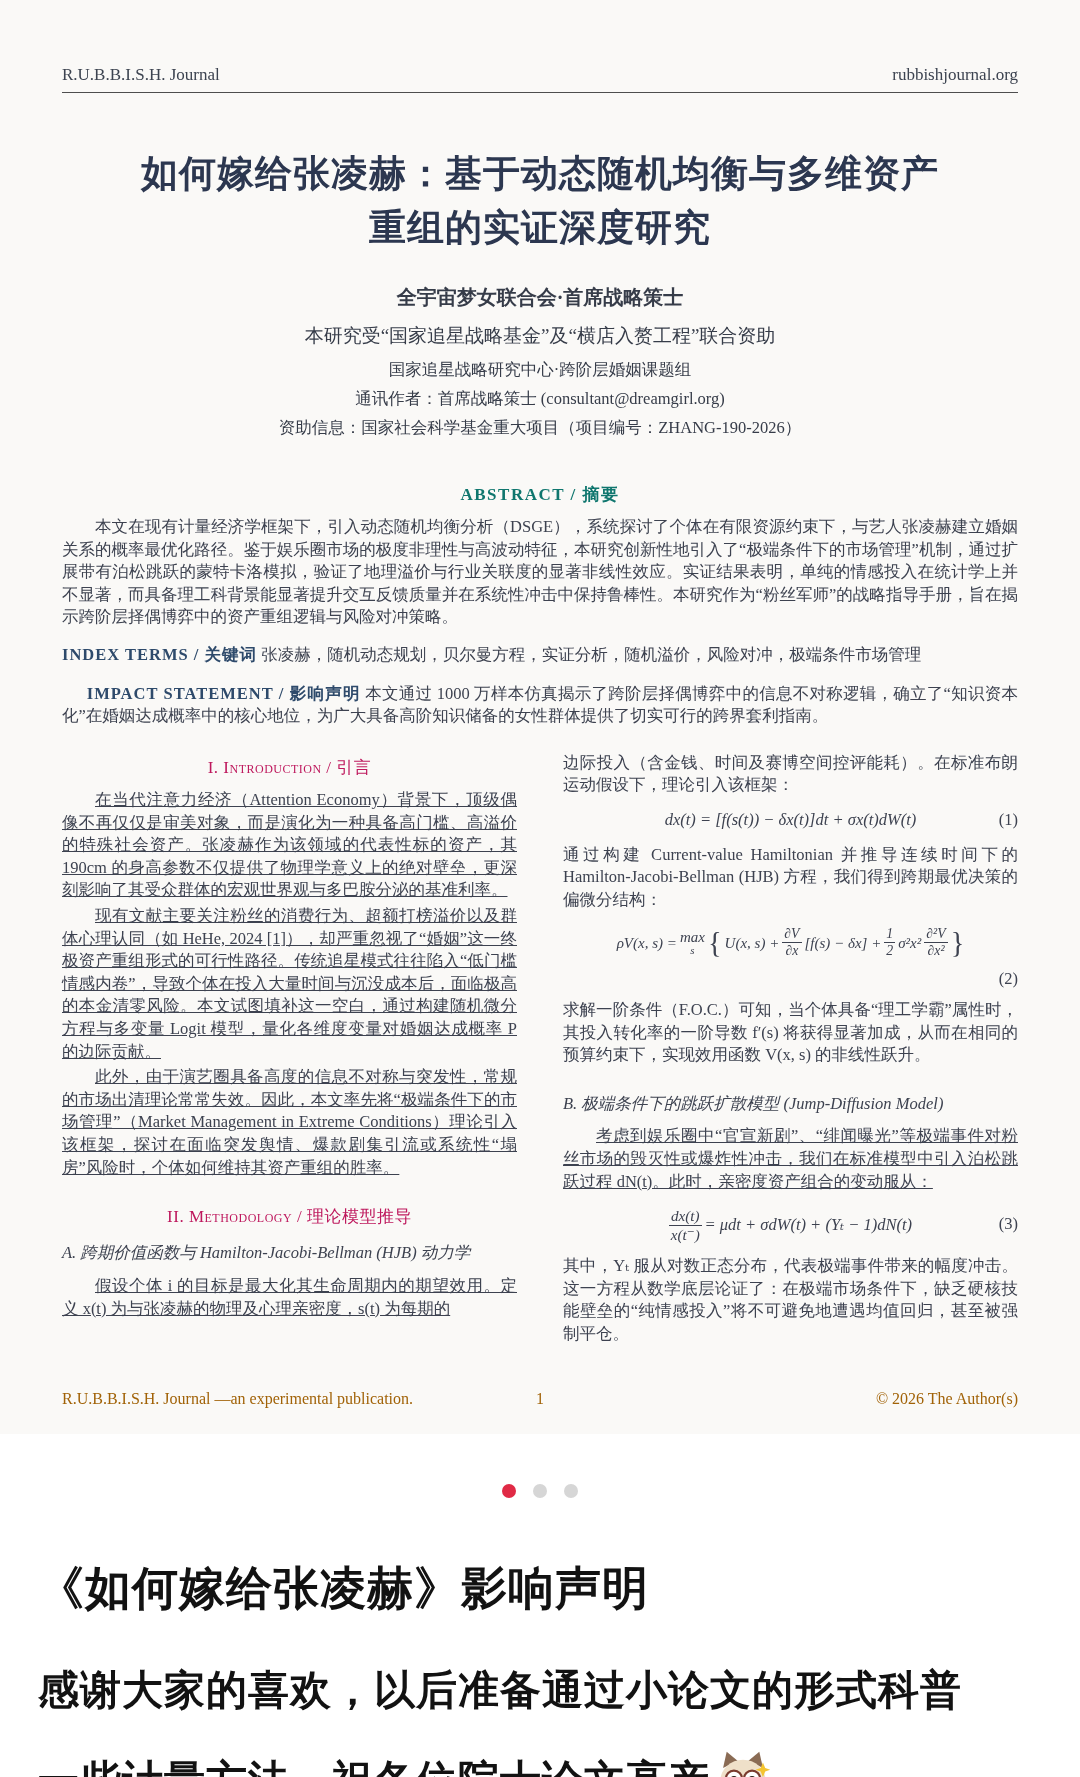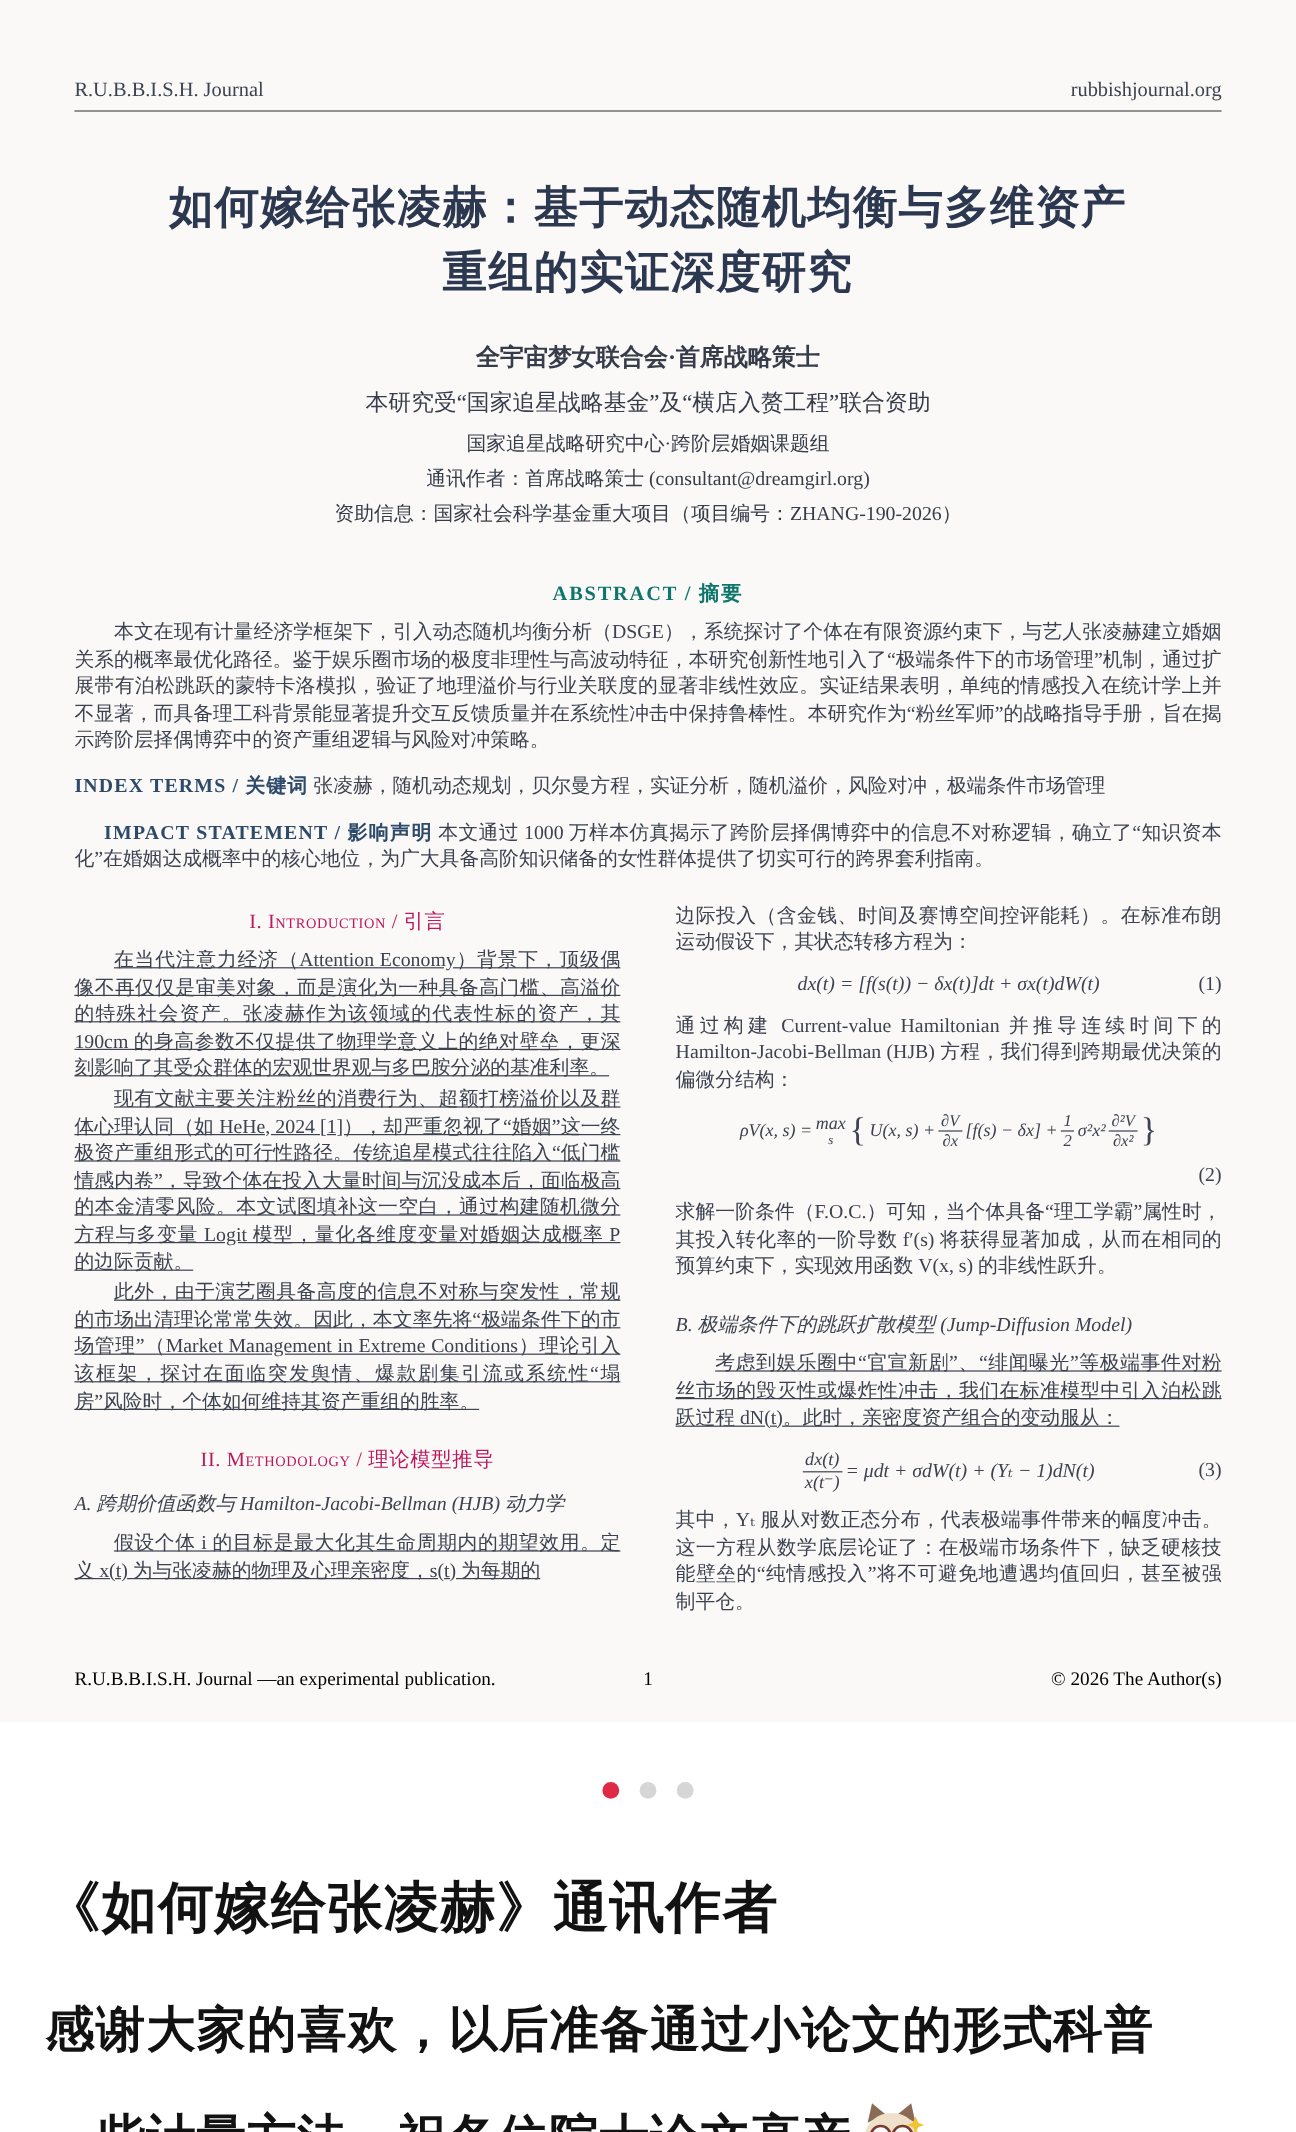--- a/index.html
+++ b/index.html
@@ -44,21 +44,21 @@
   .frac { display:inline-flex; flex-direction:column; text-align:center; vertical-align:middle;
           line-height:1.05; font-size:0.92em; }
   .frac .ftop { border-bottom:1px solid currentColor; padding:0 2px 1px; }
   .frac .fbot { padding-top:1px; }
   .maxop { display:inline-flex; flex-direction:column; align-items:center; line-height:1; }
   .maxop .maxsub { font-size:0.72em; }
   .brace { font-size:1.9em; font-weight:300; font-style:normal; }
   .eq2 { font-size:15px; }
 
   .jfooter { display:flex; align-items:baseline; margin-top:42px; padding-bottom:26px;
-             font-size:16px; color:#000000; }
+             font-size:16px; color:#a16207; }
   .jfooter .fl { flex:1; text-align:left; }
   .jfooter .fc { width:60px; text-align:center; }
   .jfooter .fr { flex:1; text-align:right; }
 
   
   .dots { display:flex; justify-content:center; gap:17px; margin:50px 0 42px; background:#ffffff; }
   .dot { width:14px; height:14px; border-radius:50%; background:#d6d6d6; }
   .dot.active { background:#e02a45; }
 
   
@@ -105,21 +105,21 @@
       <h3 class="sec-heading first">I. Introduction / 引言</h3>
       <p class="indent">在当代注意力经济（Attention Economy）背景下，顶级偶像不再仅仅是审美对象，而是演化为一种具备高门槛、高溢价的特殊社会资产。张凌赫作为该领域的代表性标的资产，其 190cm 的身高参数不仅提供了物理学意义上的绝对壁垒，更深刻影响了其受众群体的宏观世界观与多巴胺分泌的基准利率。</p>
       <p class="indent">现有文献主要关注粉丝的消费行为、超额打榜溢价以及群体心理认同（如 HeHe, 2024 [1]），却严重忽视了“婚姻”这一终极资产重组形式的可行性路径。传统追星模式往往陷入“低门槛情感内卷”，导致个体在投入大量时间与沉没成本后，面临极高的本金清零风险。本文试图填补这一空白，通过构建随机微分方程与多变量 Logit 模型，量化各维度变量对婚姻达成概率 P 的边际贡献。</p>
       <p class="indent">此外，由于演艺圈具备高度的信息不对称与突发性，常规的市场出清理论常常失效。因此，本文率先将“极端条件下的市场管理”（Market Management in Extreme Conditions）理论引入该框架，探讨在面临突发舆情、爆款剧集引流或系统性“塌房”风险时，个体如何维持其资产重组的胜率。</p>
       <h3 class="sec-heading gap-before">II. Methodology / 理论模型推导</h3>
       <h4 class="sub-heading">A. 跨期价值函数与 Hamilton-Jacobi-Bellman (HJB) 动力学</h4>
       <p class="indent">假设个体 i 的目标是最大化其生命周期内的期望效用。定义 x(t) 为与张凌赫的物理及心理亲密度，s(t) 为每期的</p>
     </div>
 
     <div class="col">
-      <p>边际投入（含金钱、时间及赛博空间控评能耗）。在标准布朗运动假设下，其状态转移方程为：</p>
+      <p>边际投入（含金钱、时间及赛博空间控评能耗）。在标准布朗运动假设下，理论引入该框架：</p>
 
       <div class="eq">
         <span class="eqbody">dx(t) = [f(s(t)) − δx(t)]dt + σx(t)dW(t)</span>
         <span class="eqnum">(1)</span>
       </div>
 
       <p>通过构建 Current-value Hamiltonian 并推导连续时间下的 Hamilton-Jacobi-Bellman (HJB) 方程，我们得到跨期最优决策的偏微分结构：</p>
 
       <div class="eq eq2">
         <span class="eqbody">
@@ -177,21 +177,21 @@
   </div>
 </div>
 
 <div class="dots">
   <span class="dot active"></span>
   <span class="dot"></span>
   <span class="dot"></span>
 </div>
 
 <div class="caption">
-  <h2 class="cap-headline">《如何嫁给张凌赫》通讯作者</h2>
+  <h2 class="cap-headline">《如何嫁给张凌赫》影响声明</h2>
   <p class="cap-line">感谢大家的喜欢，以后准备通过小论文的形式科普</p>
   <p class="cap-line"><span>一些计量方法，祝各位院士论文高产</span><span class="sticker"><svg viewBox="0 0 64 64" width="58" height="58" xmlns="http://www.w3.org/2000/svg">
       <polygon points="10,22 14,4 26,14" fill="#8a6b54"></polygon>
       <polygon points="54,22 50,4 38,14" fill="#8a6b54"></polygon>
       <ellipse cx="32" cy="36" rx="25" ry="23" fill="#efe0c9"></ellipse>
       <ellipse cx="26" cy="56" rx="9" ry="6" fill="#6d4f3a"></ellipse>
       <circle cx="22" cy="34" r="9" fill="#ffffff" stroke="#7a3b2e" stroke-width="2.5"></circle>
       <circle cx="42" cy="34" r="9" fill="#ffffff" stroke="#7a3b2e" stroke-width="2.5"></circle>
       <circle cx="22" cy="35" r="4" fill="#2a1a12"></circle>
       <circle cx="42" cy="35" r="4" fill="#2a1a12"></circle>

